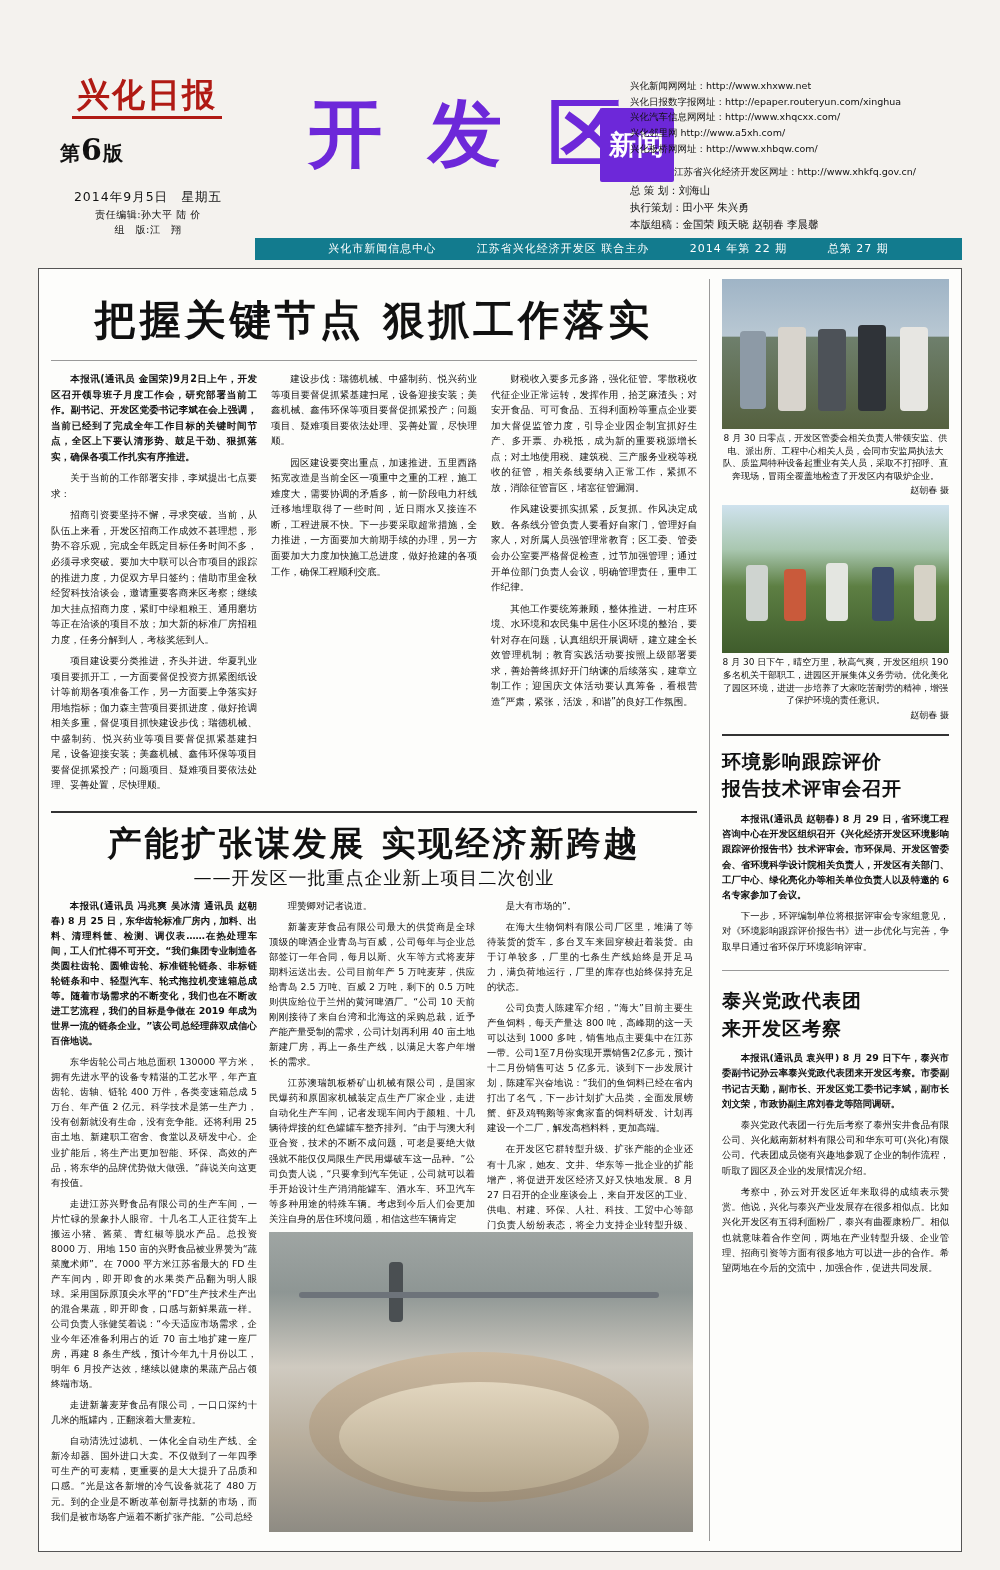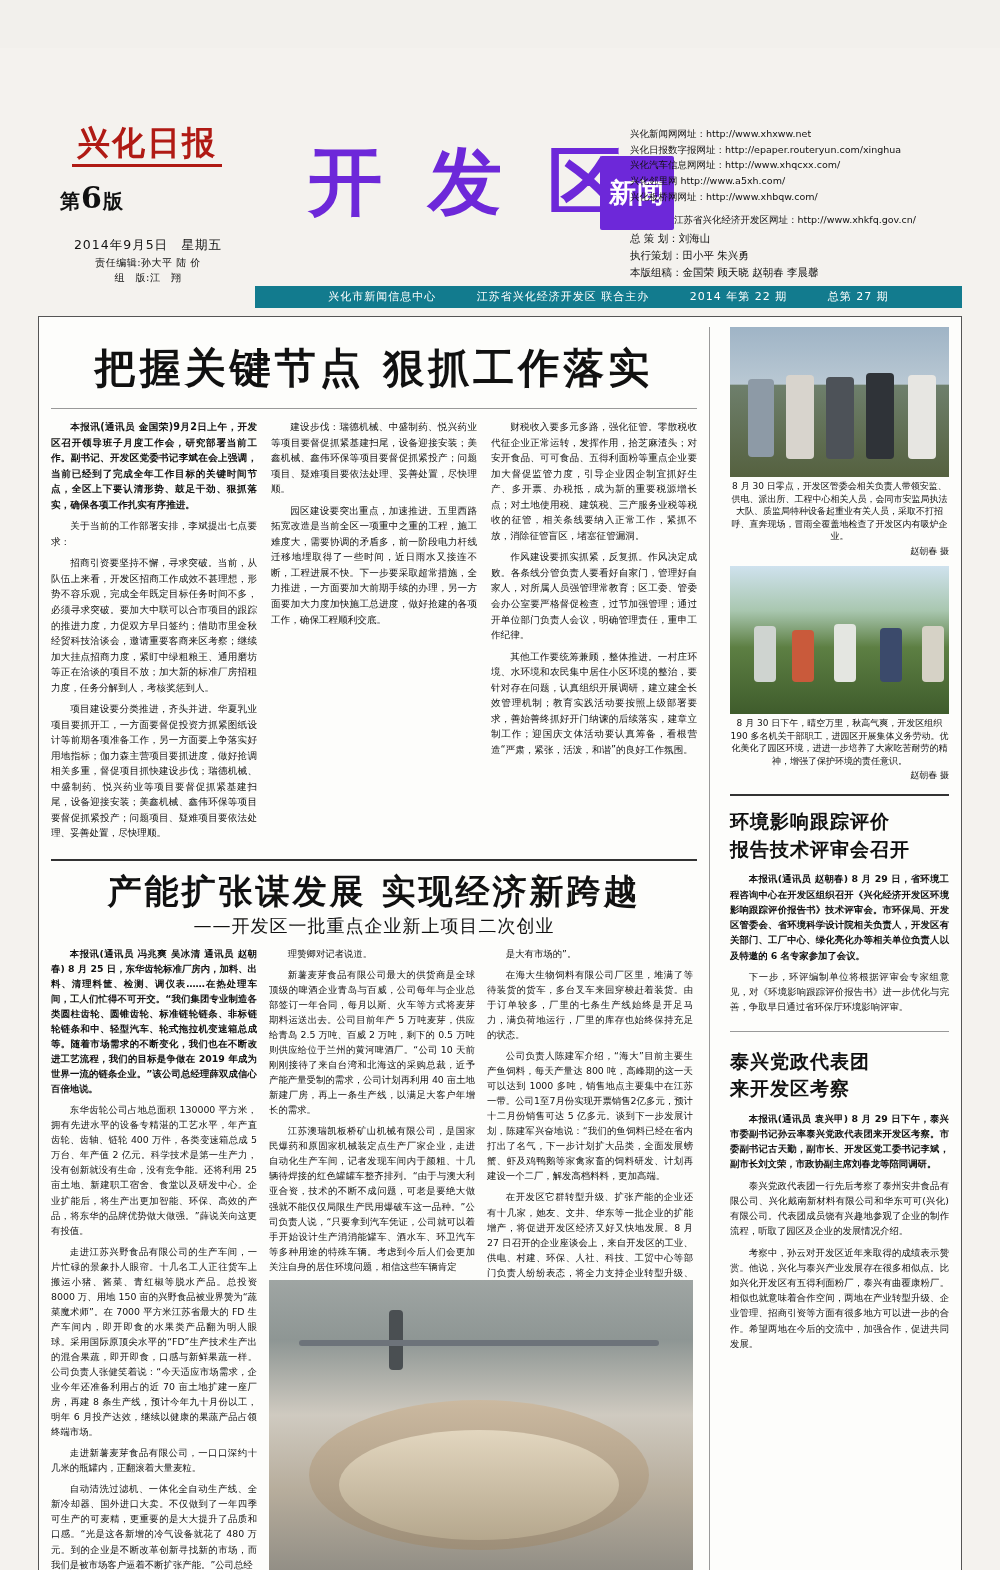--- a/index.html
+++ b/index.html
@@ -17,21 +17,20 @@
     box-sizing:border-box;
     padding:0;
   }
 
   
   .masthead{
     position:relative;
     height:220px;
     padding:28px 40px 0 40px;
     box-sizing:border-box;
-    margin-top:48px;
   }
   .logo-block{
     position:absolute;left:62px;top:78px;width:170px;text-align:center;
   }
   .logo-cn{
     font-family:"DejaVu Serif","Liberation Serif",serif;
     font-weight:bold;
     font-size:33px;
     letter-spacing:2px;
     color:#b01a14;
@@ -96,21 +95,21 @@
     border:1px solid #555;
     background:#fdfdfb;
     box-sizing:border-box;
     padding:10px 12px;
   }
   .cols{
     display:flex;gap:12px;height:100%;
   }
   .left-col{width:655px;display:flex;flex-direction:column;}
   .right-col{
-    width:255px;border-left:1px solid #999;padding-left:20px;
+    width:255px;border-left:1px solid #999;padding-left:12px;
     display:flex;flex-direction:column;
   }
 
   
   .headline1{
     font-family:"DejaVu Serif","Liberation Serif",serif;
     font-size:41px;font-weight:bold;letter-spacing:4px;
     text-align:center;line-height:1.15;margin:18px 0 6px 0;
   }
   .rule-thin{border-top:1px solid #999;margin:10px 0 10px 0;}

